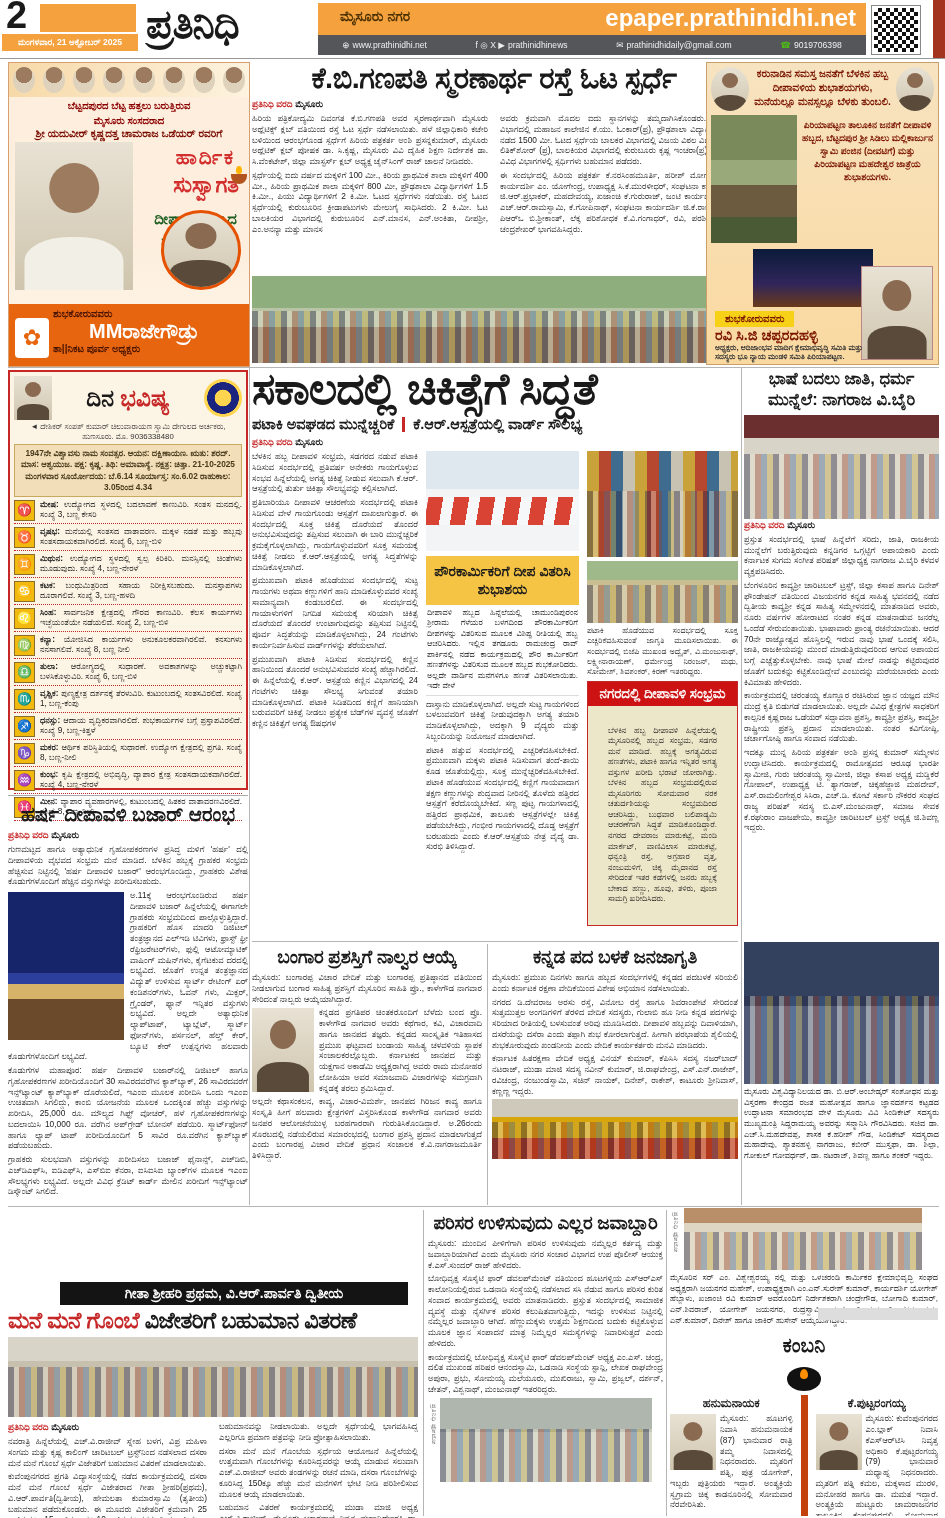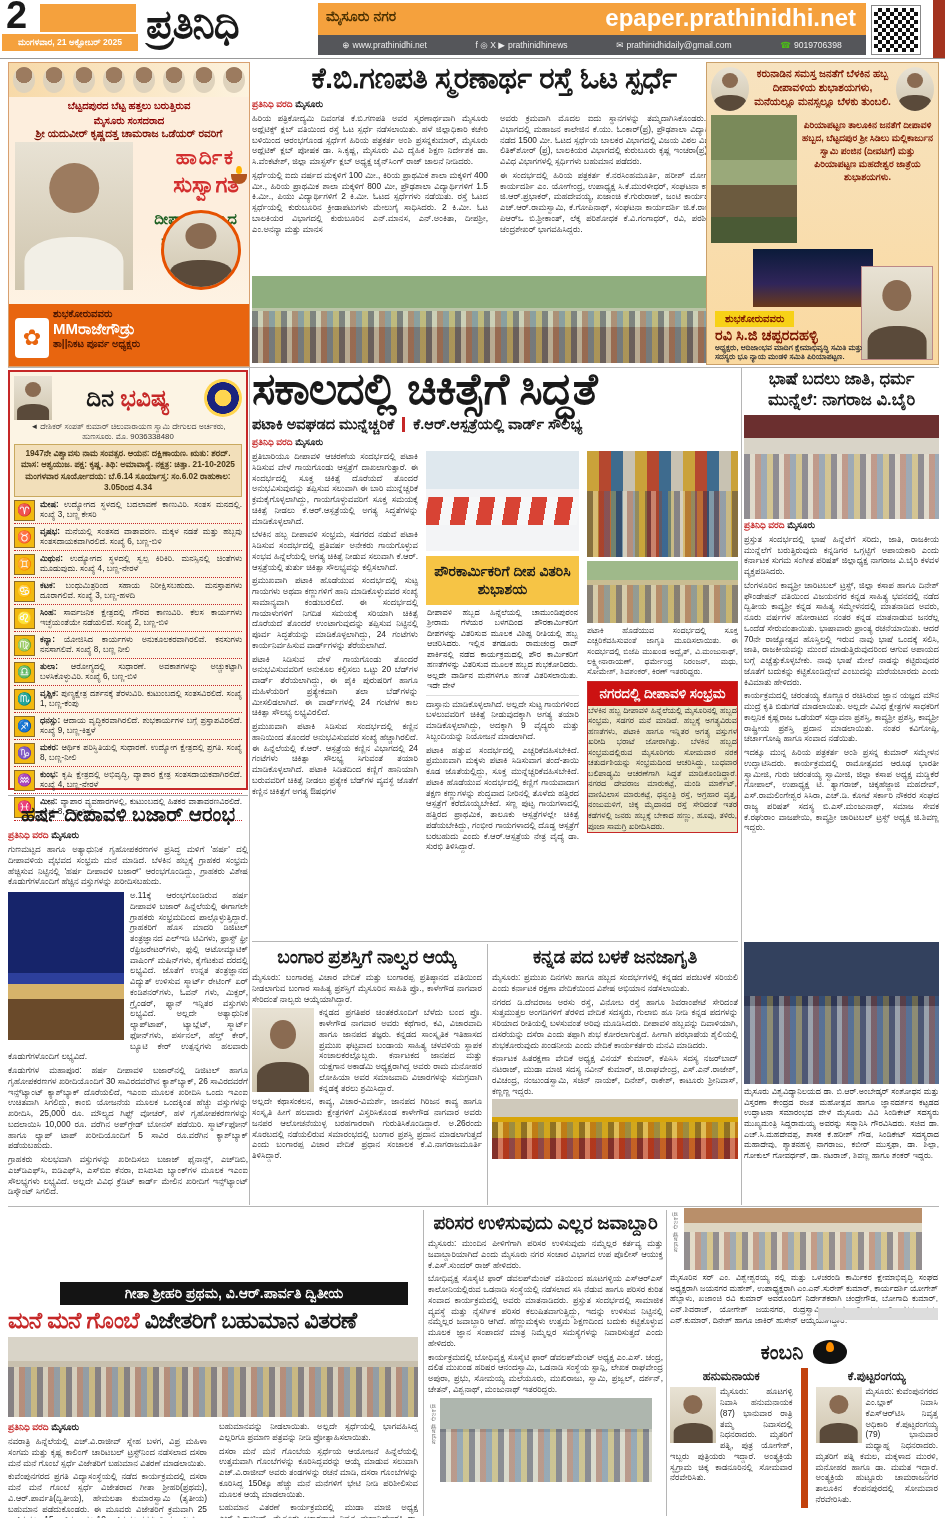--- a/index.html
+++ b/index.html
@@ -14,21 +14,21 @@
   .byp{font-weight:bold;}
   .vcred{position:absolute;writing-mode:vertical-rl;font-size:6.5px;color:#666;letter-spacing:.5px;}
   
   #hdr{left:0;top:0;width:945px;height:58px;border-bottom:1px solid #999;}
   .pgnum{position:absolute;left:6px;top:-6px;font-size:38px;font-weight:900;}
   .ob{position:absolute;left:40px;top:4px;width:96px;height:28px;background:#F5A13D;}
   .datestrip{position:absolute;left:2px;top:34px;width:136px;height:17px;background:#F5A13D;
              color:#fff;font-size:8.6px;font-weight:bold;text-align:center;line-height:17px;}
   .masthead{position:absolute;left:146px;top:2px;font-size:40px;font-weight:900;letter-spacing:-1px;}
   .banner{position:absolute;left:318px;top:3px;width:548px;height:52px;background:#F5A13D;}
-  .edition{position:absolute;left:8px;top:5px;font-size:14px;font-weight:800;color:#4a3000;}
+  .edition{position:absolute;left:22px;top:5px;font-size:14px;font-weight:800;color:#4a3000;}
   .epaper{position:absolute;right:10px;top:1px;font-size:24px;font-weight:800;color:#fff;}
   .cstrip{position:absolute;left:0;bottom:0;width:100%;height:20px;background:#55565A;
           display:flex;align-items:center;justify-content:space-around;}
   .citem{font-size:8.6px;color:#efefef;white-space:nowrap;}
   .cic{margin-right:3px;}
   .cic.ph{color:#4CBB17;}
   .arrow{position:absolute;right:-16px;top:0;font-size:14px;color:#444;}
   .qr{position:absolute;left:872px;top:6px;width:44px;height:44px;border:2px solid #fff;outline:1px solid #888;
       background:repeating-conic-gradient(#111 0% 25%,#fff 0% 50%) 0 0/8px 8px;}
   .redbar{position:absolute;left:933px;top:0;width:12px;height:58px;background:#A3331F;}
@@ -72,21 +72,21 @@
   .g2{position:absolute;right:10px;top:32px;font-size:22px;font-weight:900;color:#D32F2F;}
   .g3{position:absolute;right:12px;top:70px;font-size:15px;font-weight:900;color:#1B5E20;}
   .g4{position:absolute;right:14px;top:92px;font-size:15px;font-weight:900;color:#1B5E20;}
   .diya{position:absolute;right:2px;top:34px;width:16px;height:10px;border-radius:0 0 10px 10px;background:#B3541E;}
   .diya::before{content:"";position:absolute;left:5px;top:-8px;width:6px;height:8px;border-radius:50% 50% 50% 50%/60% 60% 40% 40%;background:#FFB300;}
   .adl-inset{position:absolute;right:8px;bottom:2px;width:74px;height:74px;border-radius:50%;border:3px solid #E65100;}
   .adl-spon{position:absolute;left:0;right:0;bottom:0;height:58px;background:#E8650F;color:#fff;padding:4px 6px 0 44px;}
   .lotus{position:absolute;left:6px;bottom:8px;width:34px;height:40px;background:#fff;border-radius:4px;
          color:#E8650F;font-size:22px;text-align:center;line-height:40px;}
   .spon-lb{font-size:10px;font-weight:800;color:#4a1500;}
-  .spon-nm{font-size:15px;font-weight:900;color:#fff;}
+  .spon-nm{font-size:20px;font-weight:900;color:#fff;margin-left:36px;}
   .spon-tt{font-size:10px;font-weight:800;color:#4a1500;}
   
   #horo{left:8px;top:370px;width:240px;height:420px;border:2px solid #C62828;background:#FCF4E4;
         padding:4px;box-sizing:border-box;}
   .h-top{display:flex;align-items:center;gap:4px;height:44px;}
   .h-photo{width:38px;height:44px;}
   .h-title{flex:1;text-align:center;font-size:23px;font-weight:900;}
   .h-title .red{color:#C62828;}
   .h-sun{width:38px;height:38px;border-radius:50%;background:radial-gradient(circle,#FFD54F 0 30%,#1A237E 32% 58%,#FFD54F 60% 100%);}
   .h-astro{font-size:7.8px;color:#333;text-align:center;margin:2px 0;line-height:1.3;}
@@ -116,21 +116,21 @@
   .skB{width:153px;}
   .skC{width:151px;}
   .ward{width:100%;height:100px;}
   .pbox-t{background:#F6C445;padding:6px 4px;text-align:center;font-size:14px;font-weight:900;line-height:1.3;margin-top:5px;}
   .pbox-b{font-size:8.1px;line-height:1.3;text-align:justify;padding:3px 1px;border-bottom:1px solid #ddd;margin-bottom:3px;}
   .shop{width:100%;height:106px;}
   .wk{width:100%;height:62px;margin-top:4px;}
   .wcap{font-size:7.9px;line-height:1.3;text-align:justify;margin:3px 0;}
   .nbox{border:1px solid #C62828;margin-top:2px;}
   .nbox-t{background:#CC1212;color:#fff;font-size:13.5px;font-weight:900;text-align:center;padding:4px 2px;}
-  .nbox-b{background:#EDE7C9;font-size:8px;line-height:1.32;text-align:justify;padding:0;}
+  .nbox-b{background:#EDE7C9;font-size:8px;line-height:1.32;text-align:justify;padding:20px;}
   
   #bangara{left:252px;top:944px;width:230px;height:259px;overflow:hidden;}
   .hl-2{font-size:18.5px;font-weight:900;text-align:center;margin:2px 0 4px;letter-spacing:-.3px;}
   .bng-ph{float:left;width:62px;height:84px;margin:1px 5px 1px 0;}
   #knd{left:492px;top:944px;width:246px;height:259px;overflow:hidden;}
   .knd-ph{width:100%;height:60px;margin-top:2px;}
   
   #adr{left:706px;top:62px;width:233px;height:303px;border:1px solid #caa06a;box-sizing:border-box;
        background:linear-gradient(180deg,#F7E3C0,#FAD9A0);}
   .adr-head{display:flex;gap:4px;padding:4px;}
@@ -161,21 +161,21 @@
   .gm-hl .red{color:#C62828;}
   .gm-ph{width:100%;height:80px;}
   .gm-cols{column-count:2;column-gap:12px;height:168px;overflow:hidden;margin-top:4px;}
   
   #parisara{left:428px;top:1210px;width:235px;height:306px;overflow:hidden;}
   .pr-ph{width:212px;height:84px;margin-left:12px;}
   
   #rb{left:670px;top:1208px;width:268px;height:308px;overflow:hidden;}
   .rb-ph{width:238px;height:62px;margin-left:14px;}
   .kb-bar{position:absolute;right:0;top:100px;width:120px;height:12px;background:#ddd;}
-  .kb-title{display:flex;justify-content:center;align-items:center;gap:10px;margin-top:14px;}
+  .kb-title{display:flex;justify-content:center;align-items:center;gap:10px;margin-top:8px;flex-direction:column;}
   .kb-t{font-size:20px;font-weight:900;}
   .kb-diya{position:relative;width:34px;height:24px;border-radius:50%;background:#111;}
   .kb-diya::before{content:"";position:absolute;left:13px;top:2px;width:8px;height:10px;
         border-radius:50% 50% 50% 50%/60% 60% 40% 40%;background:#FF8F00;}
   .kb-cols{display:flex;gap:8px;margin-top:4px;}
   .kb-col{width:50%;}
   .kb-col+.kb-col{border-left:7px solid #c2410c;padding-left:8px;}
   .kb-nm{font-size:11.5px;font-weight:900;text-align:center;margin:2px 0 3px;}
   .kb-pp{float:left;width:46px;height:56px;margin:1px 4px 1px 0;}
 </style>
@@ -332,24 +332,23 @@
   <div id="sakala" class="abs">
     <div class="sk-hl">ಸಕಾಲದಲ್ಲಿ ಚಿಕಿತ್ಸೆಗೆ ಸಿದ್ಧತೆ</div>
     <div class="sk-sub">
       <span>ಪಟಾಕಿ ಅವಘಡದ ಮುನ್ನೆಚ್ಚರಿಕೆ</span>
       <span class="sk-sep"></span>
       <span>ಕೆ.ಆರ್.ಆಸ್ಪತ್ರೆಯಲ್ಲಿ ವಾರ್ಡ್ ಸೌಲಭ್ಯ</span>
     </div>
     <div class="by"><span class="byr">ಪ್ರತಿನಿಧಿ ವರದಿ</span> <span class="byp">ಮೈಸೂರು</span></div>
     <div class="sk-grid">
       <div class="skA">
+        <p class="p">ಬೆಳಕಿನ ಹಬ್ಬ ದೀಪಾವಳಿ ಸಂಭ್ರಮ, ಸಡಗರದ ನಡುವೆ ಪಟಾಕಿ ಸಿಡಿಸುವ ಸಂದರ್ಭದಲ್ಲಿ ಪ್ರತಿವರ್ಷ ಅನೇಕರು ಗಾಯಗೊಳ್ಳುವ ಸಂಭವ ಹಿನ್ನೆಲೆಯಲ್ಲಿ ಅಗತ್ಯ ಚಿಕಿತ್ಸೆ ನೀಡುವ ಸಲುವಾಗಿ ಕೆ.ಆರ್. ಆಸ್ಪತ್ರೆಯಲ್ಲಿ ತುರ್ತು ಚಿಕಿತ್ಸಾ ಸೌಲಭ್ಯವನ್ನು ಕಲ್ಪಿಸಲಾಗಿದೆ.</p>
         <p class="p">ಪ್ರತಿಬಾರಿಯೂ ದೀಪಾವಳಿ ಆಚರಣೆಯ ಸಂದರ್ಭದಲ್ಲಿ ಪಟಾಕಿ ಸಿಡಿಸುವ ವೇಳೆ ಗಾಯಗೊಂಡು ಆಸ್ಪತ್ರೆಗೆ ದಾಖಲಾಗುತ್ತಾರೆ. ಈ ಸಂದರ್ಭದಲ್ಲಿ ಸೂಕ್ತ ಚಿಕಿತ್ಸೆ ದೊರೆಯದೆ ತೊಂದರೆ ಅನುಭವಿಸುವುದನ್ನು ತಪ್ಪಿಸುವ ಸಲುವಾಗಿ ಈ ಬಾರಿ ಮುನ್ನೆಚ್ಚರಿಕೆ ಕ್ರಮಕೈಗೊಳ್ಳಲಾಗಿದ್ದು, ಗಾಯಗೊಳ್ಳುವವರಿಗೆ ಸೂಕ್ತ ಸಮಯಕ್ಕೆ ಚಿಕಿತ್ಸೆ ನೀಡಲು ಕೆ.ಆರ್.ಆಸ್ಪತ್ರೆಯಲ್ಲಿ ಅಗತ್ಯ ಸಿದ್ಧತೆಗಳನ್ನು ಮಾಡಿಕೊಳ್ಳಲಾಗಿದೆ.</p>
-        <p class="p">ಬೆಳಕಿನ ಹಬ್ಬ ದೀಪಾವಳಿ ಸಂಭ್ರಮ, ಸಡಗರದ ನಡುವೆ ಪಟಾಕಿ ಸಿಡಿಸುವ ಸಂದರ್ಭದಲ್ಲಿ ಪ್ರತಿವರ್ಷ ಅನೇಕರು ಗಾಯಗೊಳ್ಳುವ ಸಂಭವ ಹಿನ್ನೆಲೆಯಲ್ಲಿ ಅಗತ್ಯ ಚಿಕಿತ್ಸೆ ನೀಡುವ ಸಲುವಾಗಿ ಕೆ.ಆರ್. ಆಸ್ಪತ್ರೆಯಲ್ಲಿ ತುರ್ತು ಚಿಕಿತ್ಸಾ ಸೌಲಭ್ಯವನ್ನು ಕಲ್ಪಿಸಲಾಗಿದೆ.</p>
         <p class="p">ಪ್ರಮುಖವಾಗಿ ಪಟಾಕಿ ಹೊಡೆಯುವ ಸಂದರ್ಭದಲ್ಲಿ ಸುಟ್ಟ ಗಾಯಗಳು ಅಥವಾ ಕಣ್ಣುಗಳಿಗೆ ಹಾನಿ ಮಾಡಿಕೊಳ್ಳುವವರ ಸಂಖ್ಯೆ ಸಾಮಾನ್ಯವಾಗಿ ಕಂಡುಬರಲಿದೆ. ಈ ಸಂದರ್ಭದಲ್ಲಿ ಗಾಯಾಳುಗಳಿಗೆ ನಿಗದಿತ ಸಮಯಕ್ಕೆ ಸರಿಯಾಗಿ ಚಿಕಿತ್ಸೆ ದೊರೆಯದೆ ತೊಂದರೆ ಉಂಟಾಗುವುದನ್ನು ತಪ್ಪಿಸುವ ನಿಟ್ಟಿನಲ್ಲಿ ಪೂರ್ವ ಸಿದ್ಧತೆಯನ್ನು ಮಾಡಿಕೊಳ್ಳಲಾಗಿದ್ದು, 24 ಗಂಟೆಗಳು ಕಾರ್ಯನಿರ್ವಹಿಸುವ ವಾರ್ಡ್‌ಗಳನ್ನು ತೆರೆಯಲಾಗಿದೆ.</p>
-        <p class="p">ಪಟಾಕಿ ಸಿಡಿಸುವ ವೇಳೆ ಗಾಯಗೊಂಡು ತೊಂದರೆ ಅನುಭವಿಸುವವರಿಗೆ ಅನುಕೂಲ ಕಲ್ಪಿಸಲು ಒಟ್ಟು 20 ಬೆಡ್‌ಗಳ ವಾರ್ಡ್ ತೆರೆಯಲಾಗಿದ್ದು, ಈ ಪೈಕಿ ಪುರುಷರಿಗೆ ಹಾಗೂ ಮಹಿಳೆಯರಿಗೆ ಪ್ರತ್ಯೇಕವಾಗಿ ತಲಾ ಬೆಡ್‌ಗಳನ್ನು ಮೀಸಲಿಡಲಾಗಿದೆ. ಈ ವಾರ್ಡ್‌ಗಳಲ್ಲಿ 24 ಗಂಟೆಗಳ ಕಾಲ ಚಿಕಿತ್ಸಾ ಸೌಲಭ್ಯ ಲಭ್ಯವಿರಲಿದೆ.</p>
         <p class="p">ಪ್ರಮುಖವಾಗಿ ಪಟಾಕಿ ಸಿಡಿಸುವ ಸಂದರ್ಭದಲ್ಲಿ ಕಣ್ಣಿನ ಹಾನಿಯಿಂದ ತೊಂದರೆ ಅನುಭವಿಸುವವರ ಸಂಖ್ಯೆ ಹೆಚ್ಚಾಗಿರಲಿದೆ. ಈ ಹಿನ್ನೆಲೆಯಲ್ಲಿ ಕೆ.ಆರ್. ಆಸ್ಪತ್ರೆಯ ಕಣ್ಣಿನ ವಿಭಾಗದಲ್ಲಿ 24 ಗಂಟೆಗಳು ಚಿಕಿತ್ಸಾ ಸೌಲಭ್ಯ ಸಿಗುವಂತೆ ತಯಾರಿ ಮಾಡಿಕೊಳ್ಳಲಾಗಿದೆ. ಪಟಾಕಿ ಸಿಡಿತದಿಂದ ಕಣ್ಣಿಗೆ ಹಾನಿಯಾಗಿ ಬರುವವರಿಗೆ ಚಿಕಿತ್ಸೆ ನೀಡಲು ಪ್ರತ್ಯೇಕ ಬೆಡ್‌ಗಳ ವ್ಯವಸ್ಥೆ ಜೊತೆಗೆ ಕಣ್ಣಿನ ಚಿಕಿತ್ಸೆಗೆ ಅಗತ್ಯ ಔಷಧಗಳ</p>
       </div>
       <div class="skB">
         <div class="ward phx ph-ward"></div>
         <div class="pbox-t">ಪೌರಕಾರ್ಮಿಕರಿಗೆ ದೀಪ ವಿತರಿಸಿ ಶುಭಾಶಯ</div>
         <div class="pbox-b">ದೀಪಾವಳಿ ಹಬ್ಬದ ಹಿನ್ನೆಲೆಯಲ್ಲಿ ಚಾಮುಂಡಿಪುರಂನ ಶ್ರೀರಾಮ ಗೆಳೆಯರ ಬಳಗದಿಂದ ಪೌರಕಾರ್ಮಿಕರಿಗೆ ದೀಪಗಳನ್ನು ವಿತರಿಸುವ ಮೂಲಕ ವಿಶಿಷ್ಟ ರೀತಿಯಲ್ಲಿ ಹಬ್ಬ ಆಚರಿಸಿದರು. ಇಲ್ಲಿನ ತಗಡೂರು ರಾಮಚಂದ್ರ ರಾವ್ ಪಾರ್ಕಿನಲ್ಲಿ ನಡೆದ ಕಾರ್ಯಕ್ರಮದಲ್ಲಿ ಪೌರ ಕಾರ್ಮಿಕರಿಗೆ ಹಣತೆಗಳನ್ನು ವಿತರಿಸುವ ಮೂಲಕ ಹಬ್ಬದ ಶುಭಕೋರಿದರು. ಅಲ್ಲದೇ ವಾರ್ಡಿನ ಮನೆಗಳಿಗೂ ಹಣತೆ ವಿತರಿಸಲಾಯಿತು. ಇದೇ ವೇಳೆ</div>
         <p class="p">ದಾಸ್ತಾನು ಮಾಡಿಕೊಳ್ಳಲಾಗಿದೆ. ಅಲ್ಲದೇ ಸುಟ್ಟ ಗಾಯಗಳಿಂದ ಬಳಲುವವರಿಗೆ ಚಿಕಿತ್ಸೆ ನೀಡುವುದಕ್ಕಾಗಿ ಅಗತ್ಯ ತಯಾರಿ ಮಾಡಿಕೊಳ್ಳಲಾಗಿದ್ದು, ಅದಕ್ಕಾಗಿ 9 ವೈದ್ಯರು ಮತ್ತು ಸಿಬ್ಬಂದಿಯನ್ನು ನಿಯೋಜನೆ ಮಾಡಲಾಗಿದೆ.</p>
         <p class="p">ಪಟಾಕಿ ಹತ್ತುವ ಸಂದರ್ಭದಲ್ಲಿ ಎಚ್ಚರಿಕೆವಹಿಸಬೇಕಿದೆ. ಪ್ರಮುಖವಾಗಿ ಮಕ್ಕಳು ಪಟಾಕಿ ಸಿಡಿಸುವಾಗ ತಂದೆ-ತಾಯಿ ಕೂಡ ಜೊತೆಯಲ್ಲಿದ್ದು, ಸೂಕ್ತ ಮುನ್ನೆಚ್ಚರಿಕೆವಹಿಸಬೇಕಿದೆ. ಪಟಾಕಿ ಹೊಡೆಯುವ ಸಂದರ್ಭದಲ್ಲಿ ಕಣ್ಣಿಗೆ ಗಾಯವಾದಾಗ ತಕ್ಷಣ ಕಣ್ಣುಗಳನ್ನು ಶುದ್ಧವಾದ ನೀರಿನಲ್ಲಿ ತೊಳೆದು ಹತ್ತಿರದ ಆಸ್ಪತ್ರೆಗೆ ಕರೆದೊಯ್ಯಬೇಕಿದೆ. ಸಣ್ಣ ಪುಟ್ಟ ಗಾಯಗಳಾದಲ್ಲಿ ಹತ್ತಿರದ ಪ್ರಾಥಮಿಕ, ತಾಲೂಕು ಆಸ್ಪತ್ರೆಗಳಲ್ಲೇ ಚಿಕಿತ್ಸೆ ಪಡೆಯಬೇಕಿದ್ದು, ಗಂಭೀರ ಗಾಯಗಳಾದಲ್ಲಿ ದೊಡ್ಡ ಆಸ್ಪತ್ರೆಗೆ ಬರಬಹುದು ಎಂದು ಕೆ.ಆರ್.ಆಸ್ಪತ್ರೆಯ ನೇತ್ರ ವೈದ್ಯೆ ಡಾ. ಸುರಭಿ ತಿಳಿಸಿದ್ದಾರೆ.</p>
       </div>
       <div class="skC">

